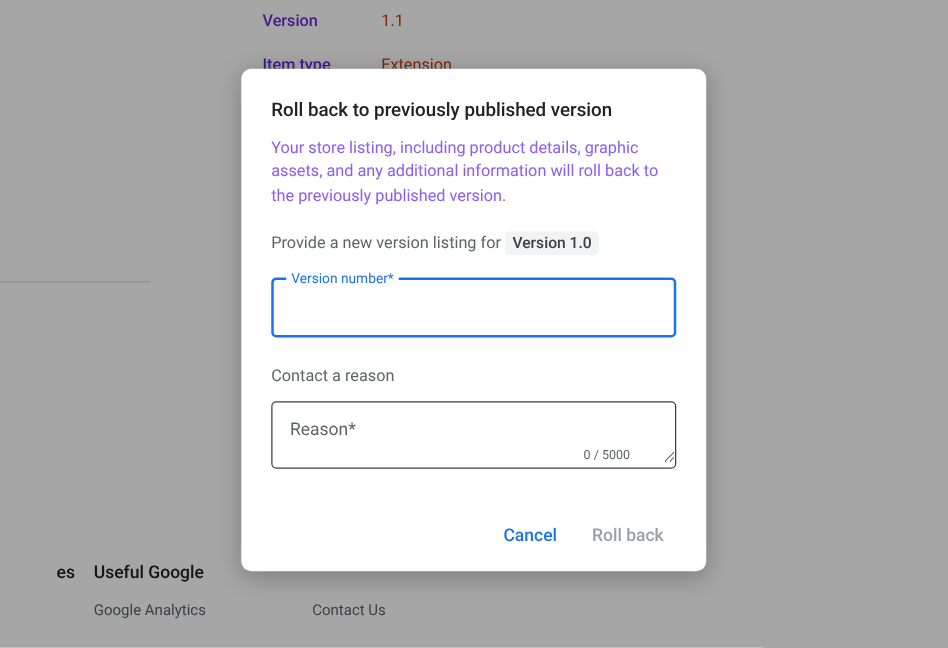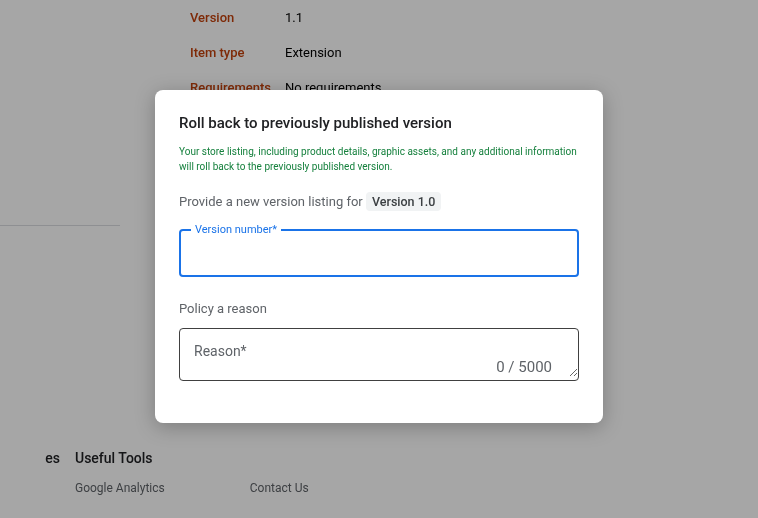--- a/index.html
+++ b/index.html
@@ -32,24 +32,25 @@
       font-size: 13px;
       color: #3c4043;
     }
     .details-row {
       display: flex;
       padding: 10px 0;
     }
     .details-label {
       width: 95px;
       font-weight: 500;
+      color: #6d28d9;
+      margin-left: 20px;
+    }
+    .details-value {
       color: #c2410c;
-    }
-    .details-value {
-      color: #000000;
     }
     .divider {
       border: none;
       border-top: 1px solid #dadce0;
       margin-top: 120px;
       width: 120px;
     }
     .footer {
       position: absolute;
       bottom: 0;
@@ -106,34 +107,34 @@
       background: rgba(0, 0, 0, 0.35);
       display: flex;
       align-items: center;
       justify-content: center;
     }
     
     
     .dialog {
       background: #fff;
       border-radius: 8px;
-      width: 448px;
+      width: 372px;
       box-shadow: 0 4px 20px rgba(0,0,0,0.25);
       padding: 24px 24px 12px 24px;
       margin-top: -6px;
     }
     .dialog-title {
       font-size: 15px;
       font-weight: 500;
       color: #202124;
       margin-bottom: 12px;
     }
     .dialog-desc {
-      font-size: 10px;
-      color: #15803d;
+      font-size: 13px;
+      color: #8b5cf6;
       line-height: 1.5;
       margin-bottom: 18px;
     }
     .dialog-line {
       font-size: 13px;
       color: #5f6368;
       margin-bottom: 18px;
     }
     .chip {
       display: inline-block;
@@ -200,23 +201,23 @@
       font-family: inherit;
       resize: both;
       background: transparent;
       color: #202124;
     }
     .textarea-input::placeholder {
       color: #5f6368;
     }
     .char-counter {
       position: absolute;
-      right: 26px;
+      right: 36px;
       bottom: 4px;
-      font-size: 15px;
+      font-size: 10px;
       color: #5f6368;
     }
     
     
     .dialog-actions {
       display: flex;
       justify-content: flex-end;
       gap: 8px;
       padding-top: 8px;
     }
@@ -257,21 +258,21 @@
     </div>
   </div>
   <hr class="divider">
 
   <div class="footer">
     <div class="footer-cols">
       <div class="footer-col footer-col-1">
         <div class="footer-heading">es</div>
       </div>
       <div class="footer-col footer-col-2">
-        <div class="footer-heading">Useful Tools</div>
+        <div class="footer-heading">Useful Google</div>
         <div class="footer-link-item">Google Analytics</div>
       </div>
       <div class="footer-col footer-col-3">
         <div class="footer-heading">&nbsp;</div>
         <div class="footer-link-item">Contact Us</div>
       </div>
     </div>
   </div>
 </div>
 
@@ -285,21 +286,25 @@
       <span>Provide a new version listing for </span><span class="chip">Version 1.0</span>
     </div>
 
     <div class="field-wrapper">
       <div class="field-outline">
         <span class="field-label">Version number*</span>
         <input class="field-input" type="text" style="">
       </div>
     </div>
 
-    <div class="section-label">Policy a reason</div>
+    <div class="section-label">Contact a reason</div>
 
     <div class="textarea-wrapper">
       <textarea class="textarea-input" placeholder="Reason*" style=""></textarea>
       <div class="char-counter">0 / 5000</div>
     </div>
 
+    <div class="dialog-actions">
+      <button class="btn btn-cancel">Cancel</button>
+      <button class="btn btn-primary-disabled">Roll back</button>
+    </div>
   </div>
 </div>
 
 </body></html>

